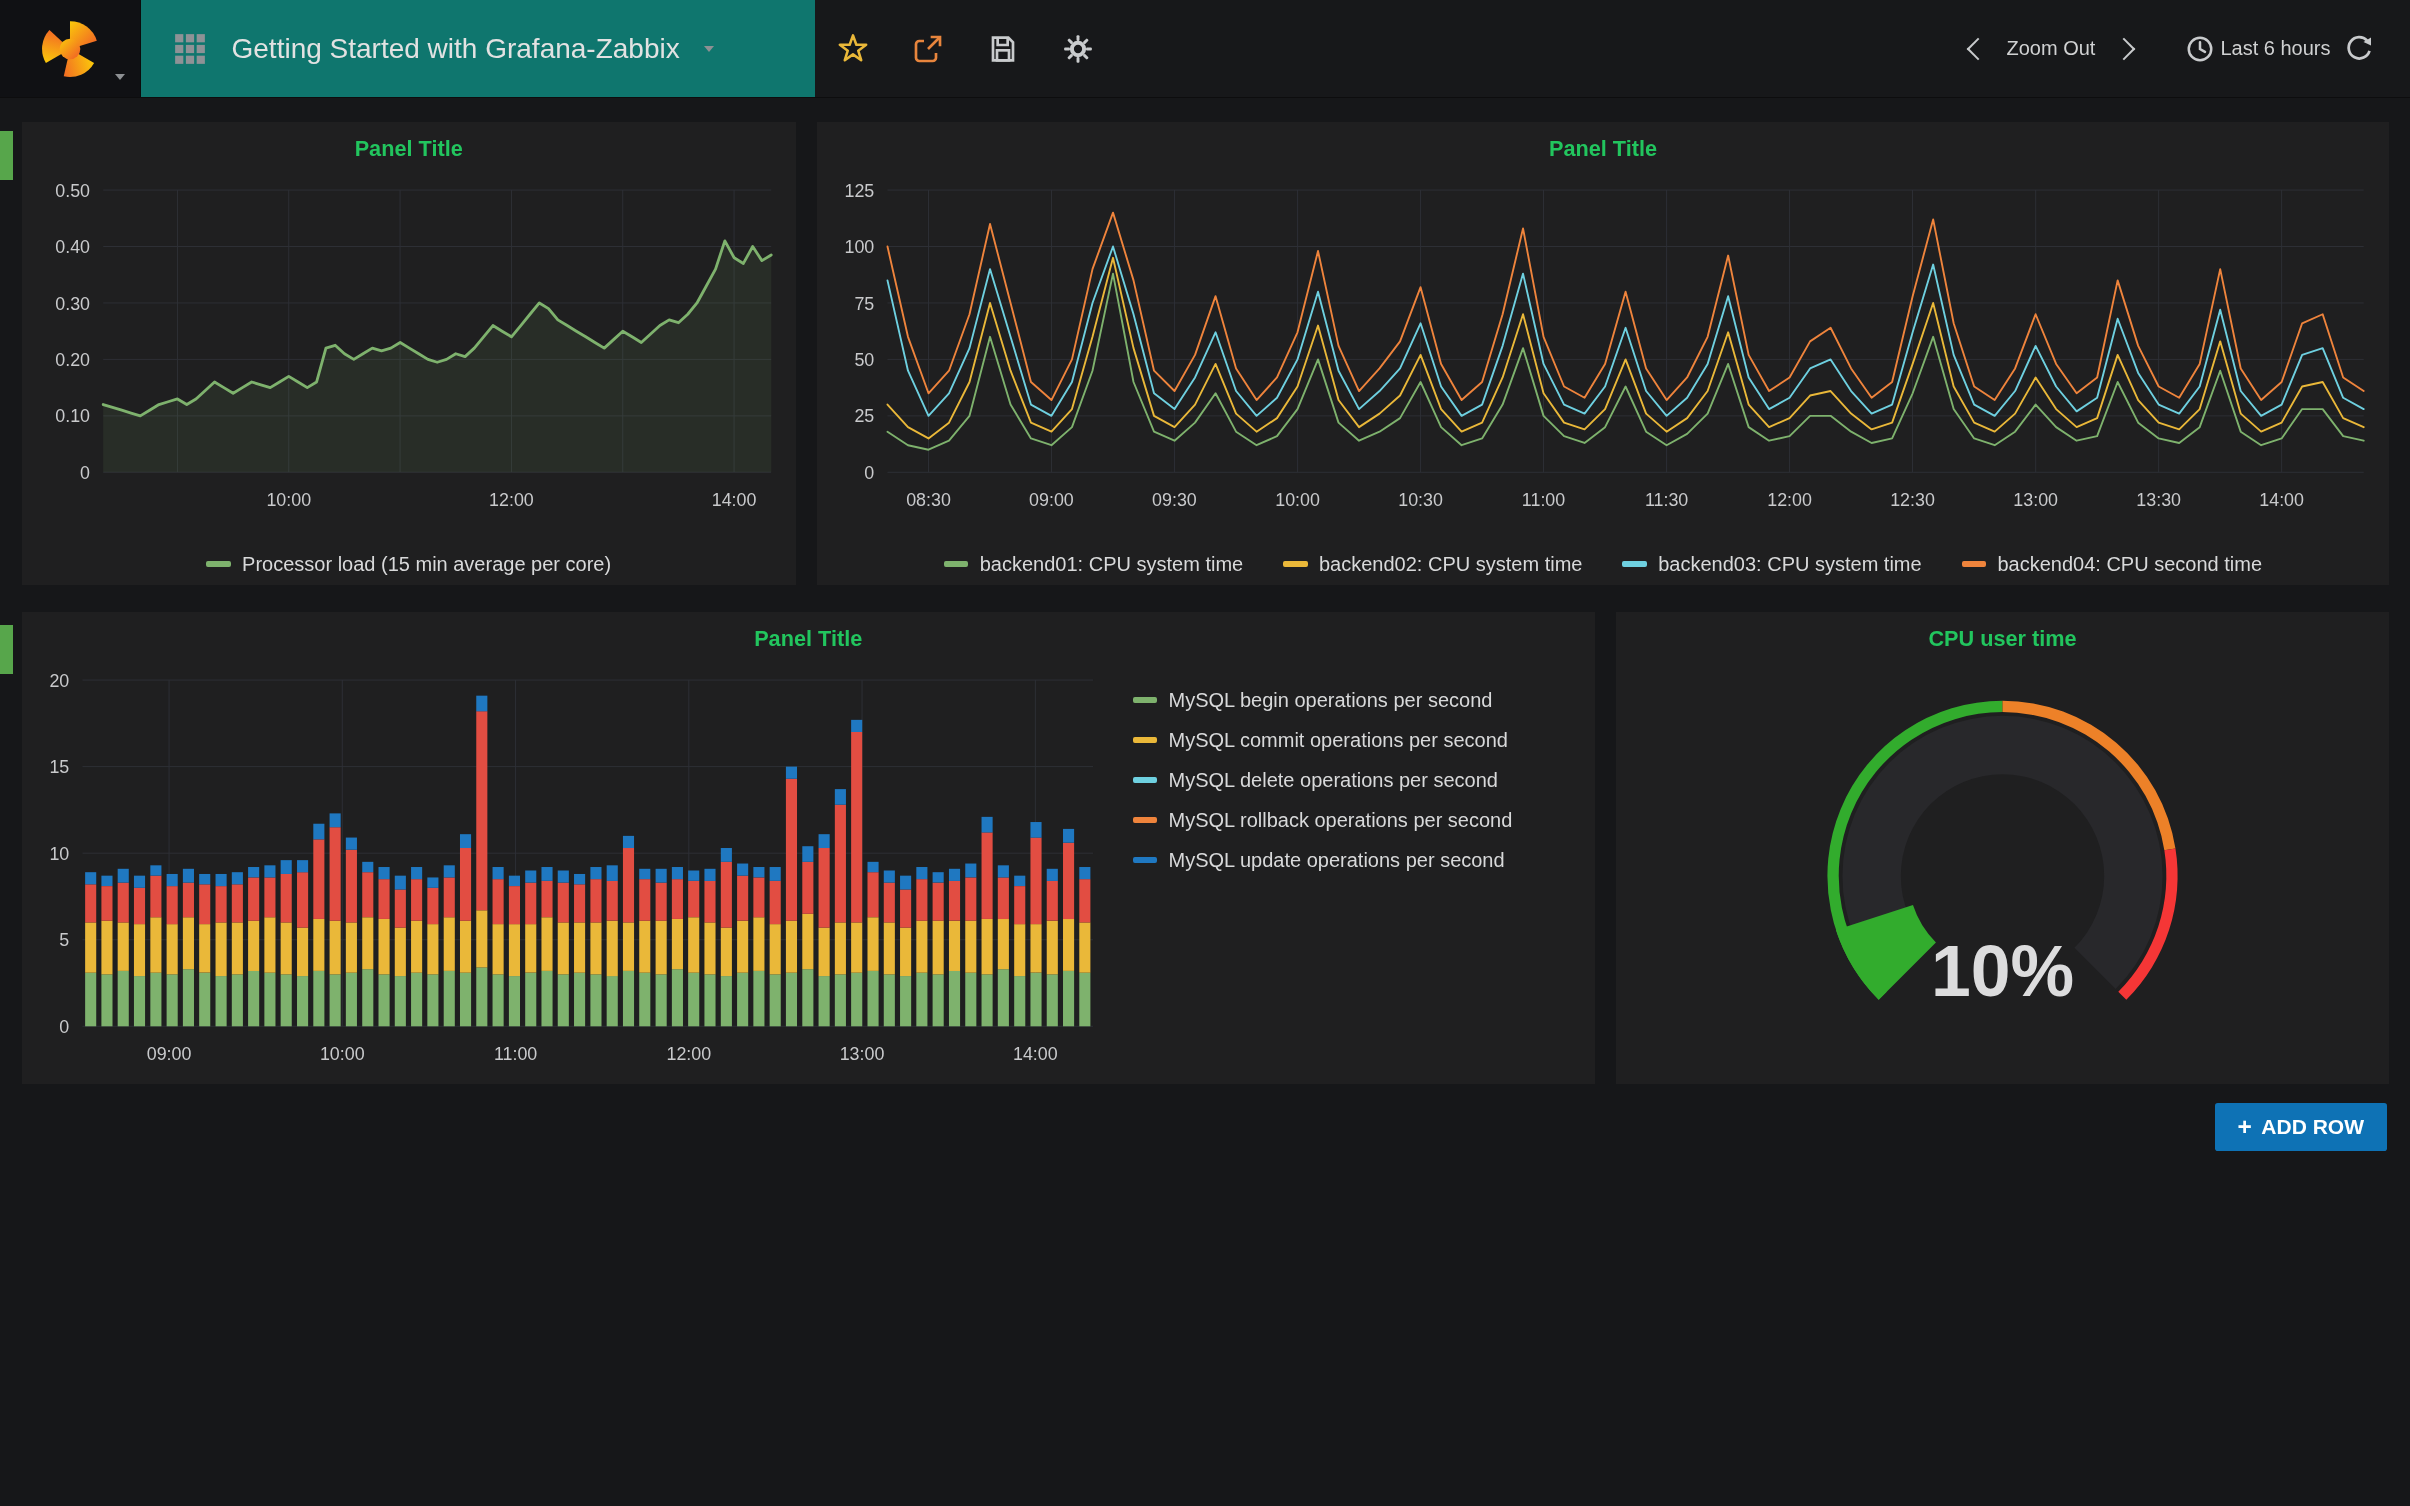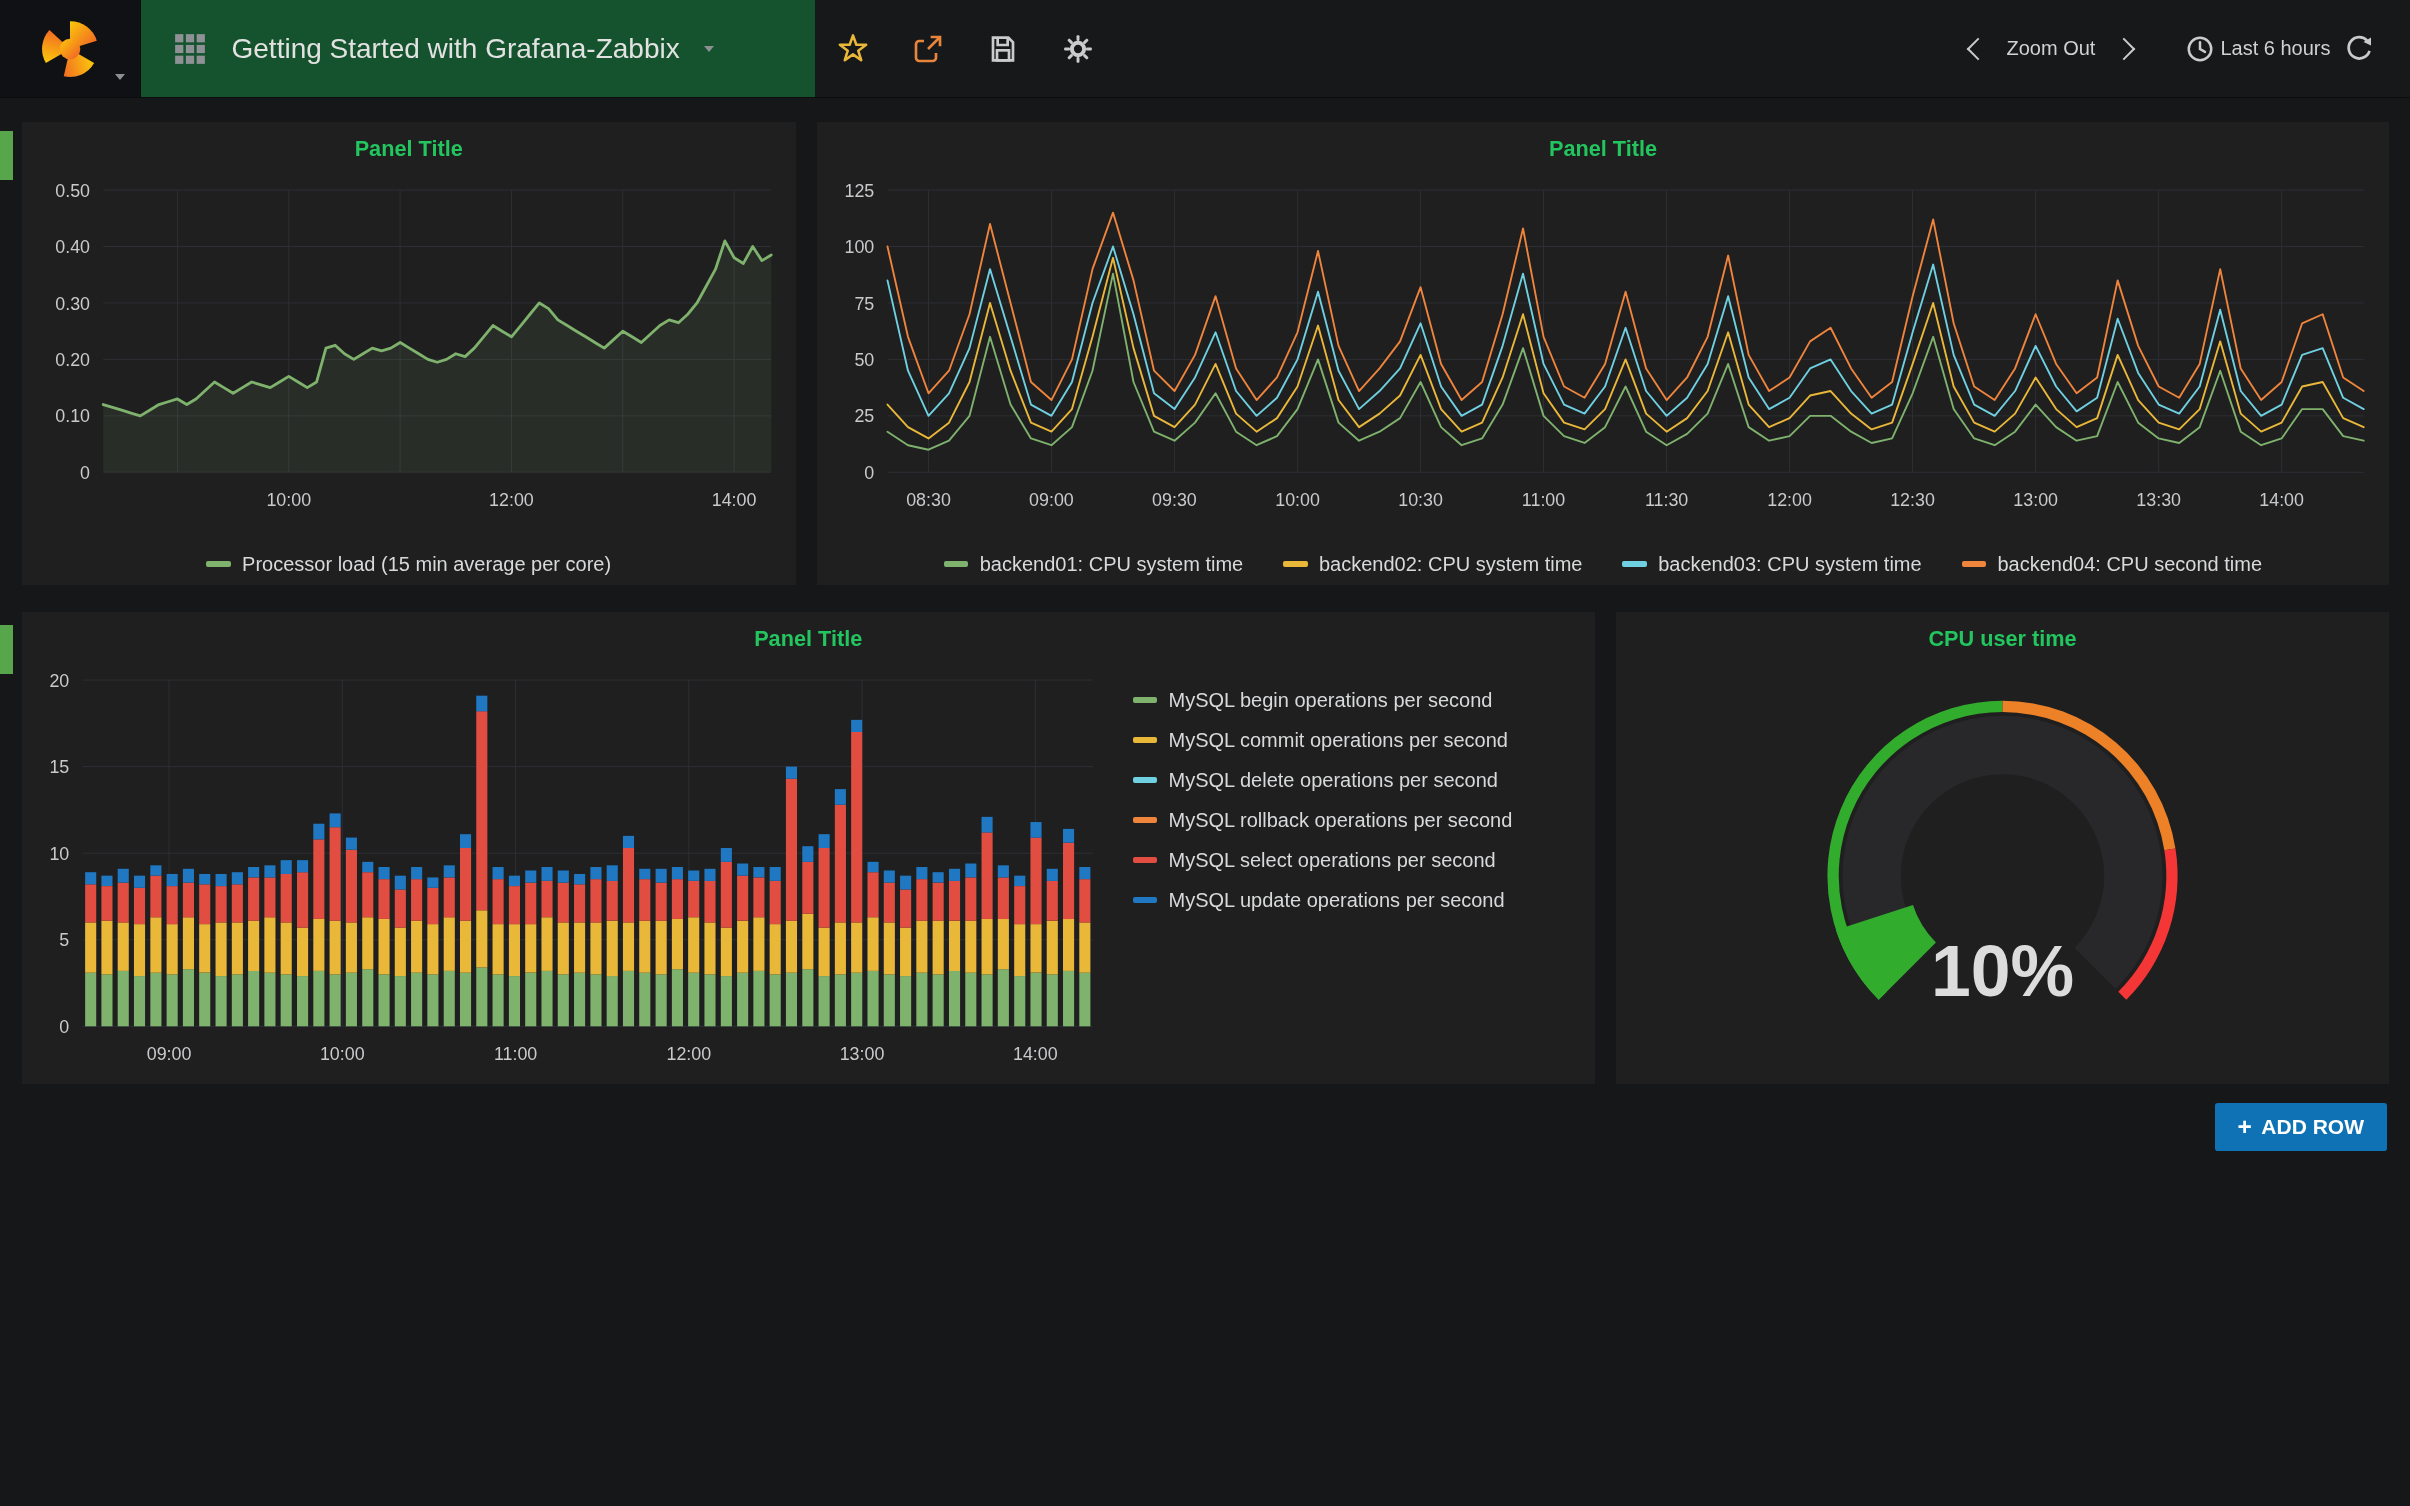--- a/index.html
+++ b/index.html
@@ -8,21 +8,21 @@
 
   
   .navbar{position:absolute;left:0;top:0;width:2411px;height:98px;background:#17181a;
     border-bottom:0.9px solid #0d0d0e;display:flex;align-items:stretch;}
   .brand{width:141px;background:#101114;display:flex;align-items:center;justify-content:center;
     position:relative;cursor:pointer;border-right:0.9px solid #0b0b0c;}
   .brand .caret{position:absolute;right:15px;bottom:17px;}
   .caret{width:0;height:0;border-left:7.5px solid transparent;border-right:7.5px solid transparent;
     border-top:8.5px solid #8d9093;display:inline-block;}
   .caret.sm{border-left-width:5.6px;border-right-width:5.6px;border-top-width:6.6px;}
-  .title-btn{width:674px;background:#14532d;display:flex;align-items:center;gap:24.5px;
+  .title-btn{width:674px;background:#0f766e;display:flex;align-items:center;gap:24.5px;
     padding:0 32px;cursor:pointer;}
   .db-title{font-size:28px;color:#e2e2e2;white-space:nowrap;}
   .nav-icon{width:75px;display:flex;align-items:center;justify-content:center;cursor:pointer;}
   .nav-right{margin-left:auto;display:flex;align-items:center;padding-right:24.5px;}
   .nav-text{font-size:20px;color:#d0d1d2;cursor:pointer;white-space:nowrap;}
   .chev{width:16px;height:16px;border-left:2.8px solid #c9cbcd;border-bottom:2.8px solid #c9cbcd;
     display:inline-block;}
   .chev.left{transform:rotate(45deg);}
   .chev.right{transform:rotate(225deg);}
   .nav-chevron{padding:0 21px;cursor:pointer;display:flex;align-items:center;}
@@ -535,24 +535,20 @@
       </div>
       <div class="legend-item">
         <span class="dash" style="background: rgb(110, 208, 224);"></span>
         <span>MySQL delete operations per second</span>
       </div>
       <div class="legend-item">
         <span class="dash" style="background: rgb(239, 132, 60);"></span>
         <span>MySQL rollback operations per second</span>
       </div>
       <div class="legend-item">
-        <span class="dash" style="background: rgb(226, 77, 66);"></span>
-        <span>MySQL select operations per second</span>
-      </div>
-      <div class="legend-item">
         <span class="dash" style="background: rgb(31, 120, 193);"></span>
         <span>MySQL update operations per second</span>
       </div>
     </div>
 </div>
 
 <div class="panel" id="p4" style="left:1616px;top:612px;width:773px;height:472px;">
   <div class="panel-title">CPU user time</div>
   <div class="chart" id="p4-chart" style="left:0;top:53px;width:773px;height:419px;"><svg width="773" height="419" viewBox="0 0 821 445" xmlns="http://www.w3.org/2000/svg">
         <path d="M290.3 344.2 A170 170 0 1 1 530.7 344.2 L486.9 300.4 A108 108 0 1 0 334.1 300.4 Z" fill="#28282b"></path>

